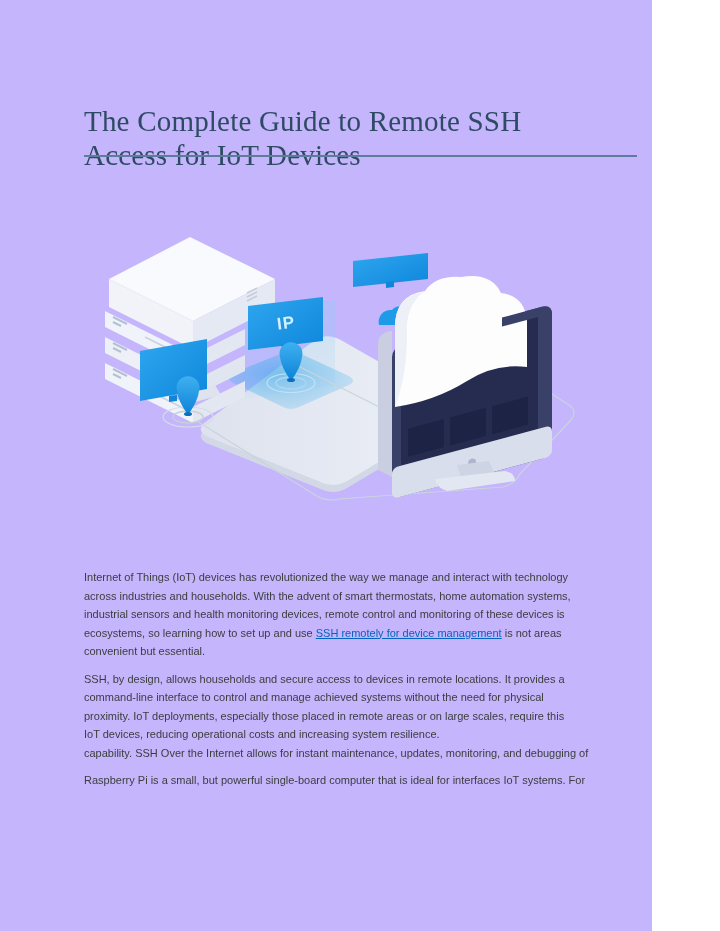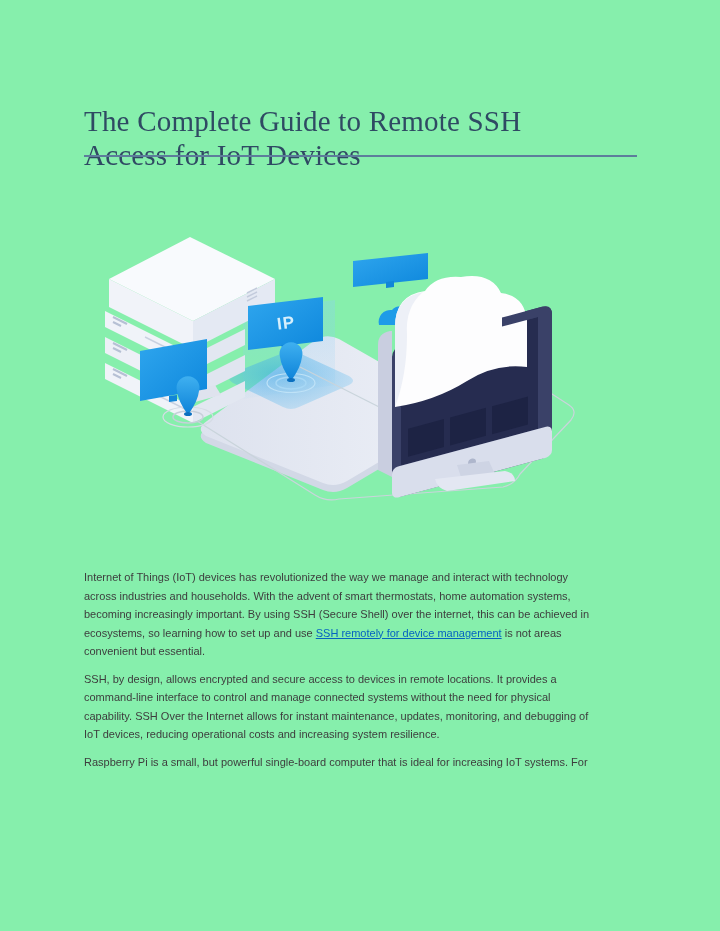--- a/index.html
+++ b/index.html
@@ -1,17 +1,17 @@
 <!DOCTYPE html>
 <html style="--c-title: #2F4A63; --c-rule: #5D7D9B; --c-body-text: #3D3D3D; --c-link: #0563C1; --c-accent-blue: #1E97E8; --c-monitor-navy: #3A4168; --c-platform-gray: #E4E9F2;"><head>
 <meta charset="utf-8">
 <style>
   html,body{margin:0;padding:0;background:#ffffff;}
   .page{
-    position:relative;width:720px;height:931px;background:#86efac;
+    position:relative;width:652px;height:931px;background:#c4b5fd;
     font-family:"Liberation Sans", sans-serif;overflow:hidden;
   }
   .title{
     position:absolute;left:84px;top:85px;width:560px;
     font-family:"Liberation Serif", serif;
     font-size:29px;line-height:34px;letter-spacing:.2px;
     color:var(--c-title,#2F4A63);font-weight:normal;
   }
   .title-rule{
     position:absolute;left:84px;top:155px;width:553px;height:1.5px;
@@ -167,28 +167,29 @@
       <ellipse cx="93" cy="202" rx="15" ry="6" fill="none" stroke="#C6CFDA" stroke-width="1.4"></ellipse>
       <path d="M93,200 Q83,186 82,176 A11.5 11.5 0 1 1 104,176 Q103,186 93,200 Z" fill="url(#gpin)"></path>
       <ellipse cx="93" cy="199" rx="4" ry="2" fill="#0B6FBF"></ellipse>
     </g>
   </svg>
 
   <div class="body-text">
       <div class="paragraph">
         <div class="line"><span>Internet of Things (IoT) devices has revolutionized the way we manage and interact with technology</span></div>
         <div class="line"><span>across industries and households. With the advent of smart thermostats, home automation systems,</span></div>
-        <div class="line"><span>becoming increasingly important. By using SSH (Secure Shell) over the internet, this can be achieved in</span></div>
+        <div class="line"><span>industrial sensors and health monitoring devices, remote control and monitoring of these devices is</span></div>
         <div class="line"><span>ecosystems, so learning how to set up and use </span><a class="doc-link" href="#">SSH remotely for device management</a><span> is not areas</span></div>
         <div class="line"><span>convenient but essential.</span></div>
       </div>
       <div class="paragraph">
-        <div class="line"><span>SSH, by design, allows encrypted and secure access to devices in remote locations. It provides a</span></div>
-        <div class="line"><span>command-line interface to control and manage connected systems without the need for physical</span></div>
+        <div class="line"><span>SSH, by design, allows households and secure access to devices in remote locations. It provides a</span></div>
+        <div class="line"><span>command-line interface to control and manage achieved systems without the need for physical</span></div>
+        <div class="line"><span>proximity. IoT deployments, especially those placed in remote areas or on large scales, require this</span></div>
+        <div class="line"><span>IoT devices, reducing operational costs and increasing system resilience.</span></div>
         <div class="line"><span>capability. SSH Over the Internet allows for instant maintenance, updates, monitoring, and debugging of</span></div>
-        <div class="line"><span>IoT devices, reducing operational costs and increasing system resilience.</span></div>
       </div>
       <div class="paragraph">
-        <div class="line"><span>Raspberry Pi is a small, but powerful single-board computer that is ideal for increasing IoT systems. For</span></div>
+        <div class="line"><span>Raspberry Pi is a small, but powerful single-board computer that is ideal for interfaces IoT systems. For</span></div>
       </div>
     </div>
 
 </div>
 
 </body></html>

